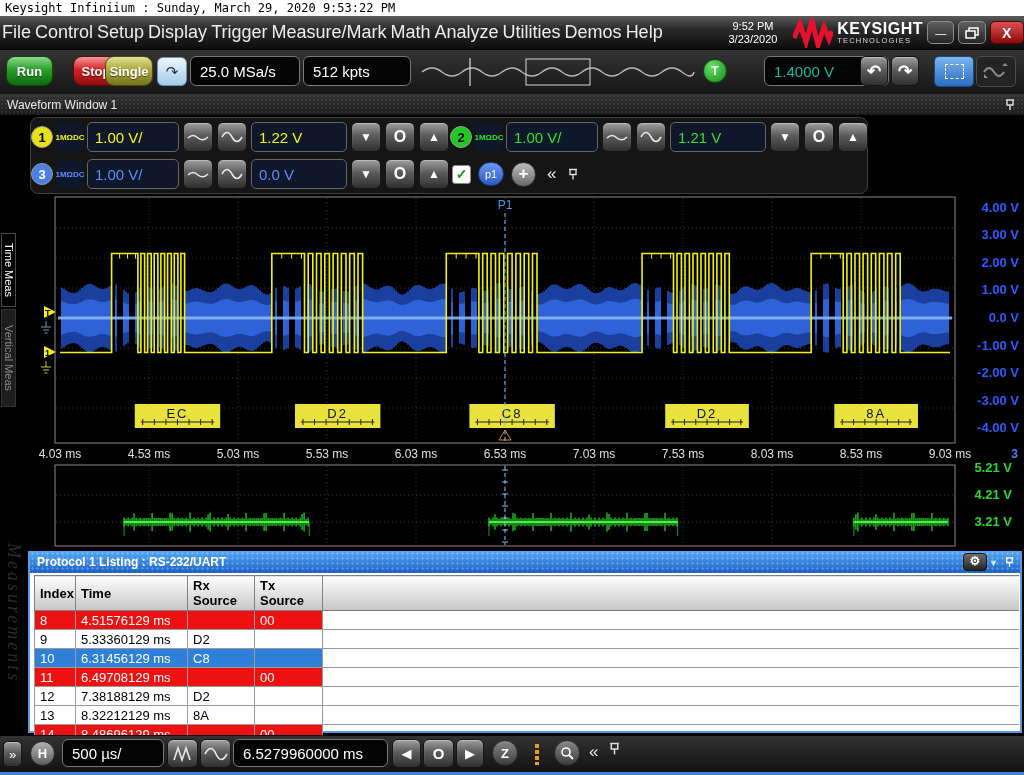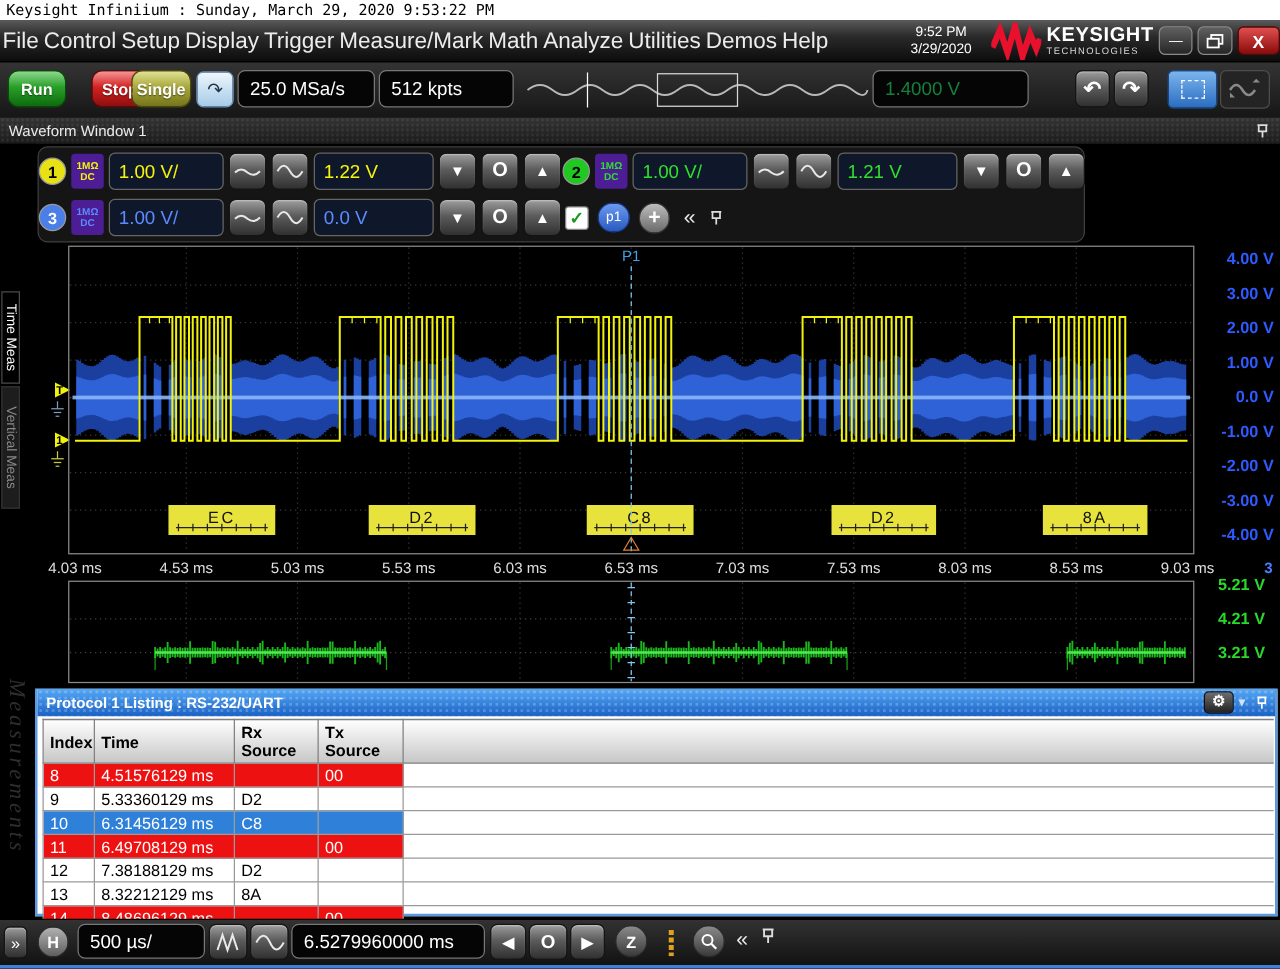--- a/index.html
+++ b/index.html
@@ -29,21 +29,21 @@
   display:flex;align-items:center;justify-content:center;text-shadow:0 1px 1px rgba(0,0,0,.5)}
 #run-btn{left:6px;width:47px;background:linear-gradient(#90d890,#28a028 45%,#0e6a0e);border:1px solid #0a4a0a}
 #stop-btn{left:73px;width:46px;background:linear-gradient(#f49898,#d42222 45%,#8e0e0e);border:1px solid #5a0a0a}
 #single-btn{left:105px;width:48px;background:linear-gradient(#e2e296,#a8a83c 45%,#74741c);border:1px solid #4a4a0a}
 #touch-btn{left:157px;top:57px;width:30px;height:29px;border-radius:6px;border:1px solid #6a94bc;
   background:linear-gradient(#eef6fd,#a6cbe8);color:#234;font-size:15px;display:flex;align-items:center;justify-content:center}
 .blackfield{position:absolute;background:#050505;border:1px solid #777;border-radius:6px;color:#fff;
   display:flex;align-items:center;padding-left:9px;font-size:15px}
 #rate-field{left:190px;top:56px;width:110px;height:30px}
 #mem-field{left:303px;top:56px;width:108px;height:30px}
-#trig-field{left:698px;top:56px;width:125px;height:30px;color:#15803d}
+#trig-field{left:764px;top:56px;width:125px;height:30px;color:#14b8a6}
 .btn3d{background:linear-gradient(#9e9e9e,#5c5c5c 45%,#303030);border:1px solid #141414;border-radius:6px;
   color:#fff;display:flex;align-items:center;justify-content:center;box-shadow:inset 0 1px 1px rgba(255,255,255,.35)}
 #undo-btn,#redo-btn{position:absolute;top:56px;width:28px;height:30px;font-size:17px;font-weight:bold}
 #undo-btn{left:860px}#redo-btn{left:891px}
 #tcircle{position:absolute;left:703px;top:59px;width:24px;height:24px;border-radius:50%;
   background:radial-gradient(circle at 35% 30%,#66e266,#168a16);border:1px solid #0a520a;
   color:#fff;font-size:12px;font-weight:bold;display:flex;align-items:center;justify-content:center}
 #select-btn{position:absolute;left:934px;top:56px;width:40px;height:31px;border-radius:5px;
   background:linear-gradient(#7cb6ee,#2a6cc0);border:1px solid #1a4a86;display:flex;align-items:center;justify-content:center}
 #select-btn .dashbox{width:19px;height:15px;border:1px dashed #fff}
@@ -62,22 +62,22 @@
 #tab-vert{top:194px;height:98px;background:#1d1d1d;color:#8a8a8a;border-color:#333}
 #watermark{position:absolute;left:3px;top:428px;writing-mode:vertical-rl;
   font:italic 18px "Liberation Serif",serif;color:#2e2e2e;letter-spacing:3px}
 
 #chpanel{left:30px;top:117px;width:838px;height:77px;border:1px solid #3f3f3f;border-radius:8px;background:#151515}
 .chrow{position:absolute;height:32px;display:flex;align-items:center;gap:4px}
 .chnum{width:22px;height:22px;border-radius:50%;border:1px solid #9a9a9a;color:#000;font-weight:bold;
   font-size:13px;display:flex;align-items:center;justify-content:center;flex:0 0 auto}
 .bg-yel{background:#e8e214}.bg-grn{background:#22c822}.bg-blu{background:#4a7fe8}
 .c-yel{color:#f5f50a}.c-grn{color:#2ee02e}.c-blu{color:#5a8cff}
-.coupling{width:26px;height:28px;background:#4c1d95;border-radius:3px;font-size:8px;font-weight:bold;
-  line-height:9px;display:flex;flex-direction:column;align-items:center;justify-content:center;flex:0 0 auto}
+.coupling{width:26px;height:28px;background:#0f172a;border-radius:3px;font-size:8px;font-weight:bold;
+  line-height:9px;display:flex;align-items:center;justify-content:center;flex:0 0 auto}
 .chfield{background:#0f172a;border:1px solid #666;border-radius:5px;height:30px;display:flex;
   align-items:center;padding-left:7px;font-size:15px;flex:0 0 auto}
 .w92{width:92px}.w96{width:96px}
 .wavebtn{width:30px;height:30px;flex:0 0 auto}
 .sqbtn{width:30px;height:30px;font-size:12px;flex:0 0 auto}
 .checkbox{width:19px;height:19px;background:#fff;border:1px solid #888;border-radius:3px;color:#1a9a1a;
   font-weight:bold;font-size:14px;display:flex;align-items:center;justify-content:center}
 .probebtn{width:26px;height:24px;border-radius:12px;background:linear-gradient(#6a9af0,#2a5ac0);
   border:1px solid #1a3a80;color:#fff;font-size:11px;display:flex;align-items:center;justify-content:center}
 .pluscircle{width:25px;height:25px;border-radius:50%;background:linear-gradient(#bdbdbd,#6a6a6a);
@@ -138,21 +138,21 @@
     <div class="menu-item">Display</div>
     <div class="menu-item">Trigger</div>
     <div class="menu-item">Measure/Mark</div>
     <div class="menu-item">Math</div>
     <div class="menu-item">Analyze</div>
     <div class="menu-item">Utilities</div>
     <div class="menu-item">Demos</div>
     <div class="menu-item">Help</div>
     <div id="clock">
       <div>9:52 PM</div>
-      <div>3/29/2020</div>
+      <div>3/23/2020</div>
     </div>
     <div id="brand">
       <svg width="40" height="30" viewBox="0 0 40 30">
         <polyline points="1,20 7,6 13,24 19,3 25,27 31,9 36,21 39,13" fill="none" stroke="#e8112d" stroke-width="5"></polyline>
       </svg>
       <div style="margin-left:4px">
         <div id="brand-name">KEYSIGHT</div>
         <div id="brand-sub">TECHNOLOGIES</div>
       </div>
     </div>

